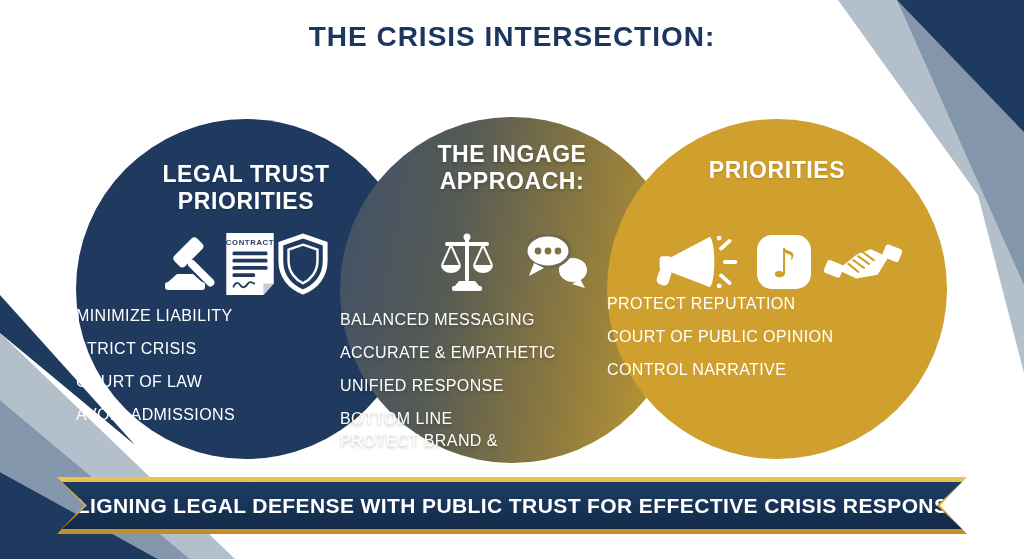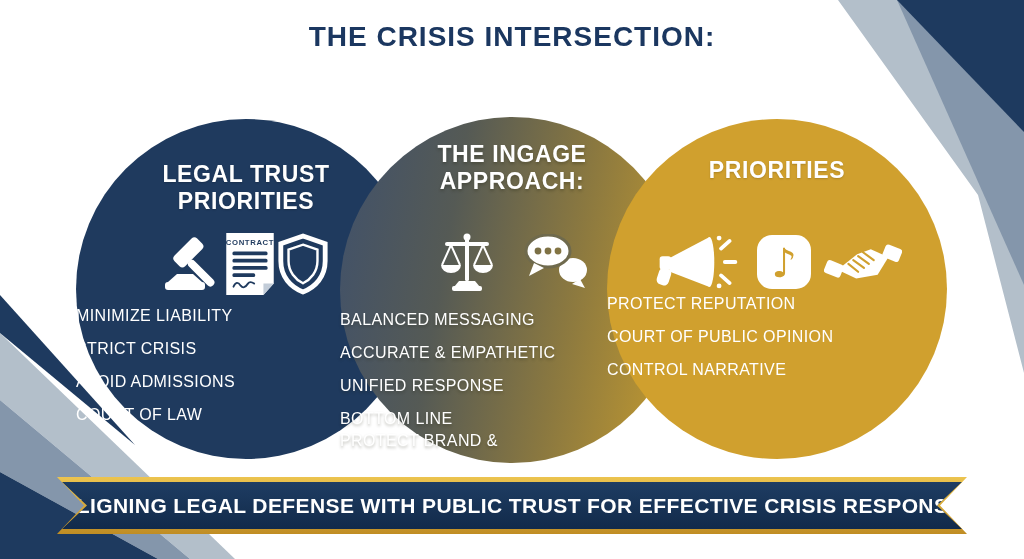--- a/index.html
+++ b/index.html
@@ -105,22 +105,22 @@
         <path d="M9 53 q3 -7 7 -1 q3 4 7 -2 q2 -3 6 0" stroke="#1f3a5e" stroke-width="1.8" fill="none" stroke-linecap="round"></path>
       </svg>
       <svg width="54" height="62" viewBox="0 0 56 64">
         <path d="M28 3 L51 11 V29 C51 45 41 56 28 61 C15 56 5 45 5 29 V11 Z" fill="none" stroke="#fff" stroke-width="5"></path>
         <path d="M28 12 L43 17 V29 C43 40 36 48 28 52 C20 48 13 40 13 29 V17 Z" fill="none" stroke="#fff" stroke-width="2.5"></path>
       </svg>
     </div>
     <div class="items">
       <div class="item">MINIMIZE LIABILITY</div>
       <div class="item">STRICT CRISIS</div>
+      <div class="item">COURT OF LAW</div>
       <div class="item">AVOID ADMISSIONS</div>
-      <div class="item">COURT OF LAW</div>
     </div>
   </div>
 
   <div class="circle" id="c2">
     <div class="c-head">
       <div>THE INGAGE</div>
       <div>APPROACH:</div>
     </div>
     <div class="icons">
       <svg width="64" height="62" viewBox="0 0 64 62">

